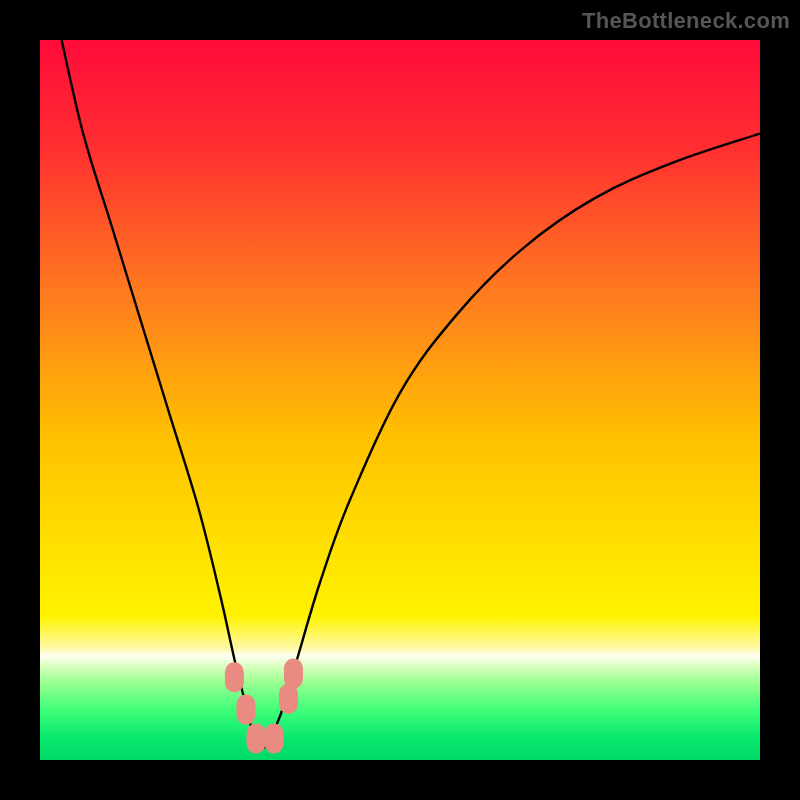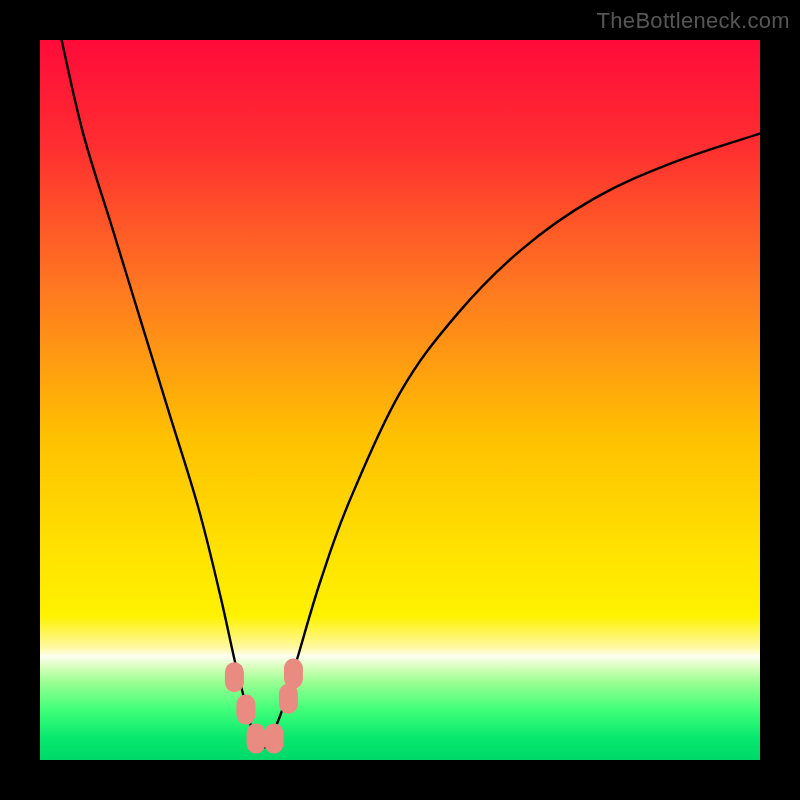--- a/index.html
+++ b/index.html
@@ -32,21 +32,21 @@
     top: 0;
     width: 100%;
     height: 100%;
   }
   .watermark {
     position: absolute;
     top: 8px;
     right: 10px;
     color: #565656;
     font-size: 22px;
-    font-weight: 400;
+    font-weight: 700;
     letter-spacing: 0.3px;
   }
   svg.curve-layer {
     position: absolute;
     left: 0;
     top: 0;
     width: 100%;
     height: 100%;
   }
 </style>

